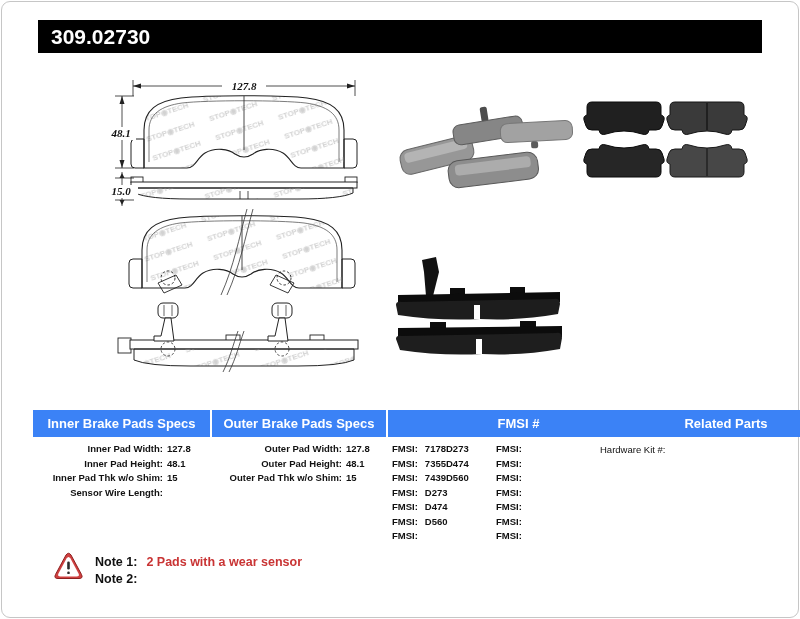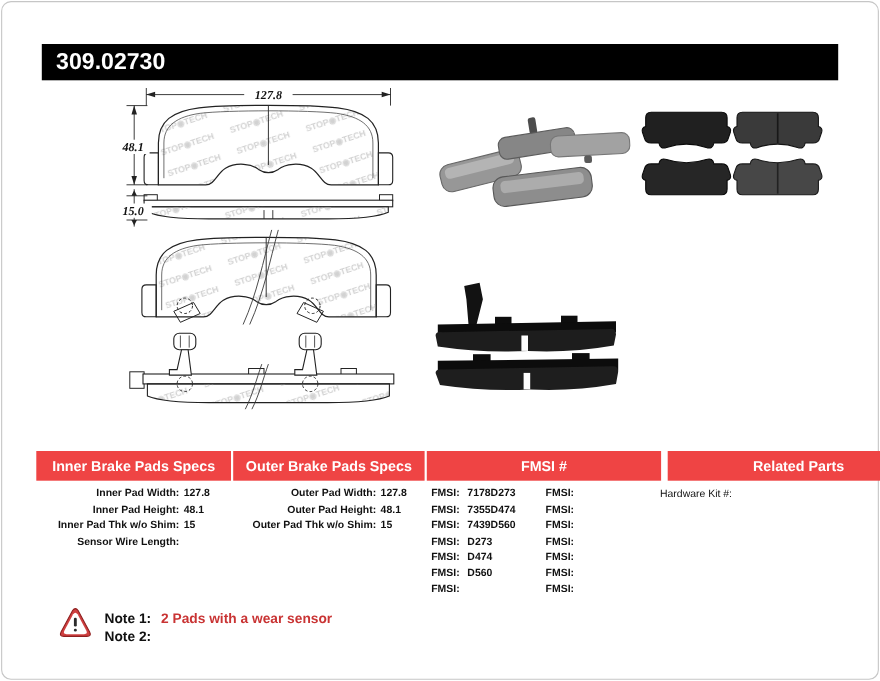--- a/index.html
+++ b/index.html
@@ -1,26 +1,26 @@
 <!DOCTYPE html>
 <html><head>
 <meta charset="utf-8">
 <style>
   html,body{margin:0;padding:0;background:#fff;width:800px;height:619px;overflow:hidden;
     font-family:"Liberation Sans",sans-serif;}
   .page{position:absolute;inset:1px;border:1px solid #c6c6c6;border-radius:9px;background:#fff;}
   
   .header-bar{position:absolute;left:38px;top:20px;width:724px;height:33px;background:#000;
-    color:#fff;font-weight:bold;font-size:21px;line-height:33px;margin-top:20px;}
+    color:#fff;font-weight:bold;font-size:21px;line-height:33px;}
   .header-bar .pn{position:absolute;left:13px;top:0;}
   .header-bar .pt{position:absolute;right:13px;top:0;}
   
   svg.gfx{position:absolute;left:0;top:0;width:800px;height:619px;}
   
-  .col-header{position:absolute;top:410px;height:27px;background:#ef4444;color:#fff;
+  .col-header{position:absolute;top:410px;height:27px;background:#3b82f6;color:#fff;
     font-weight:bold;font-size:13px;line-height:27px;text-align:center;}
   
   .spec-col{position:absolute;top:442px;font-size:9.5px;font-weight:bold;color:#111;}
   .spec-row{display:flex;height:14.5px;line-height:14.5px;}
   .spec-row .lbl{width:130px;text-align:right;}
   .spec-row .val{margin-left:4px;text-align:left;white-space:nowrap;}
   .fmsi-col{position:absolute;top:442px;font-size:9.5px;font-weight:bold;color:#111;}
   .fmsi-cell{height:14.5px;line-height:14.5px;display:flex;}
   .fmsi-cell .val{margin-left:7px;}
   .rel-col{position:absolute;top:443px;left:600px;font-size:9.5px;font-weight:normal;color:#111;}
@@ -176,21 +176,21 @@
     <rect x="67.2" y="571.5" width="2.6" height="2.6" rx="1.2" fill="#2b2b2b"></rect>
   </g>
 </svg>
 
 <div class="col-header" style="left:33px;width:177px;">
   <span>Inner Brake Pads Specs</span>
 </div>
 <div class="col-header" style="left:212px;width:174px;">
   <span>Outer Brake Pads Specs</span>
 </div>
-<div class="col-header" style="left:388px;width:213px;">
+<div class="col-header" style="left:388px;width:213px;padding-left:24px;">
   <span>FMSI #</span>
 </div>
 <div class="col-header" style="left:607px;width:158px;padding-left:40px;">
   <span>Related Parts</span>
 </div>
 
 <div class="spec-col" style="left:33px;width:177px;">
   <div class="spec-row">
     <span class="lbl">Inner Pad Width:</span>
     <span class="val">127.8</span>

